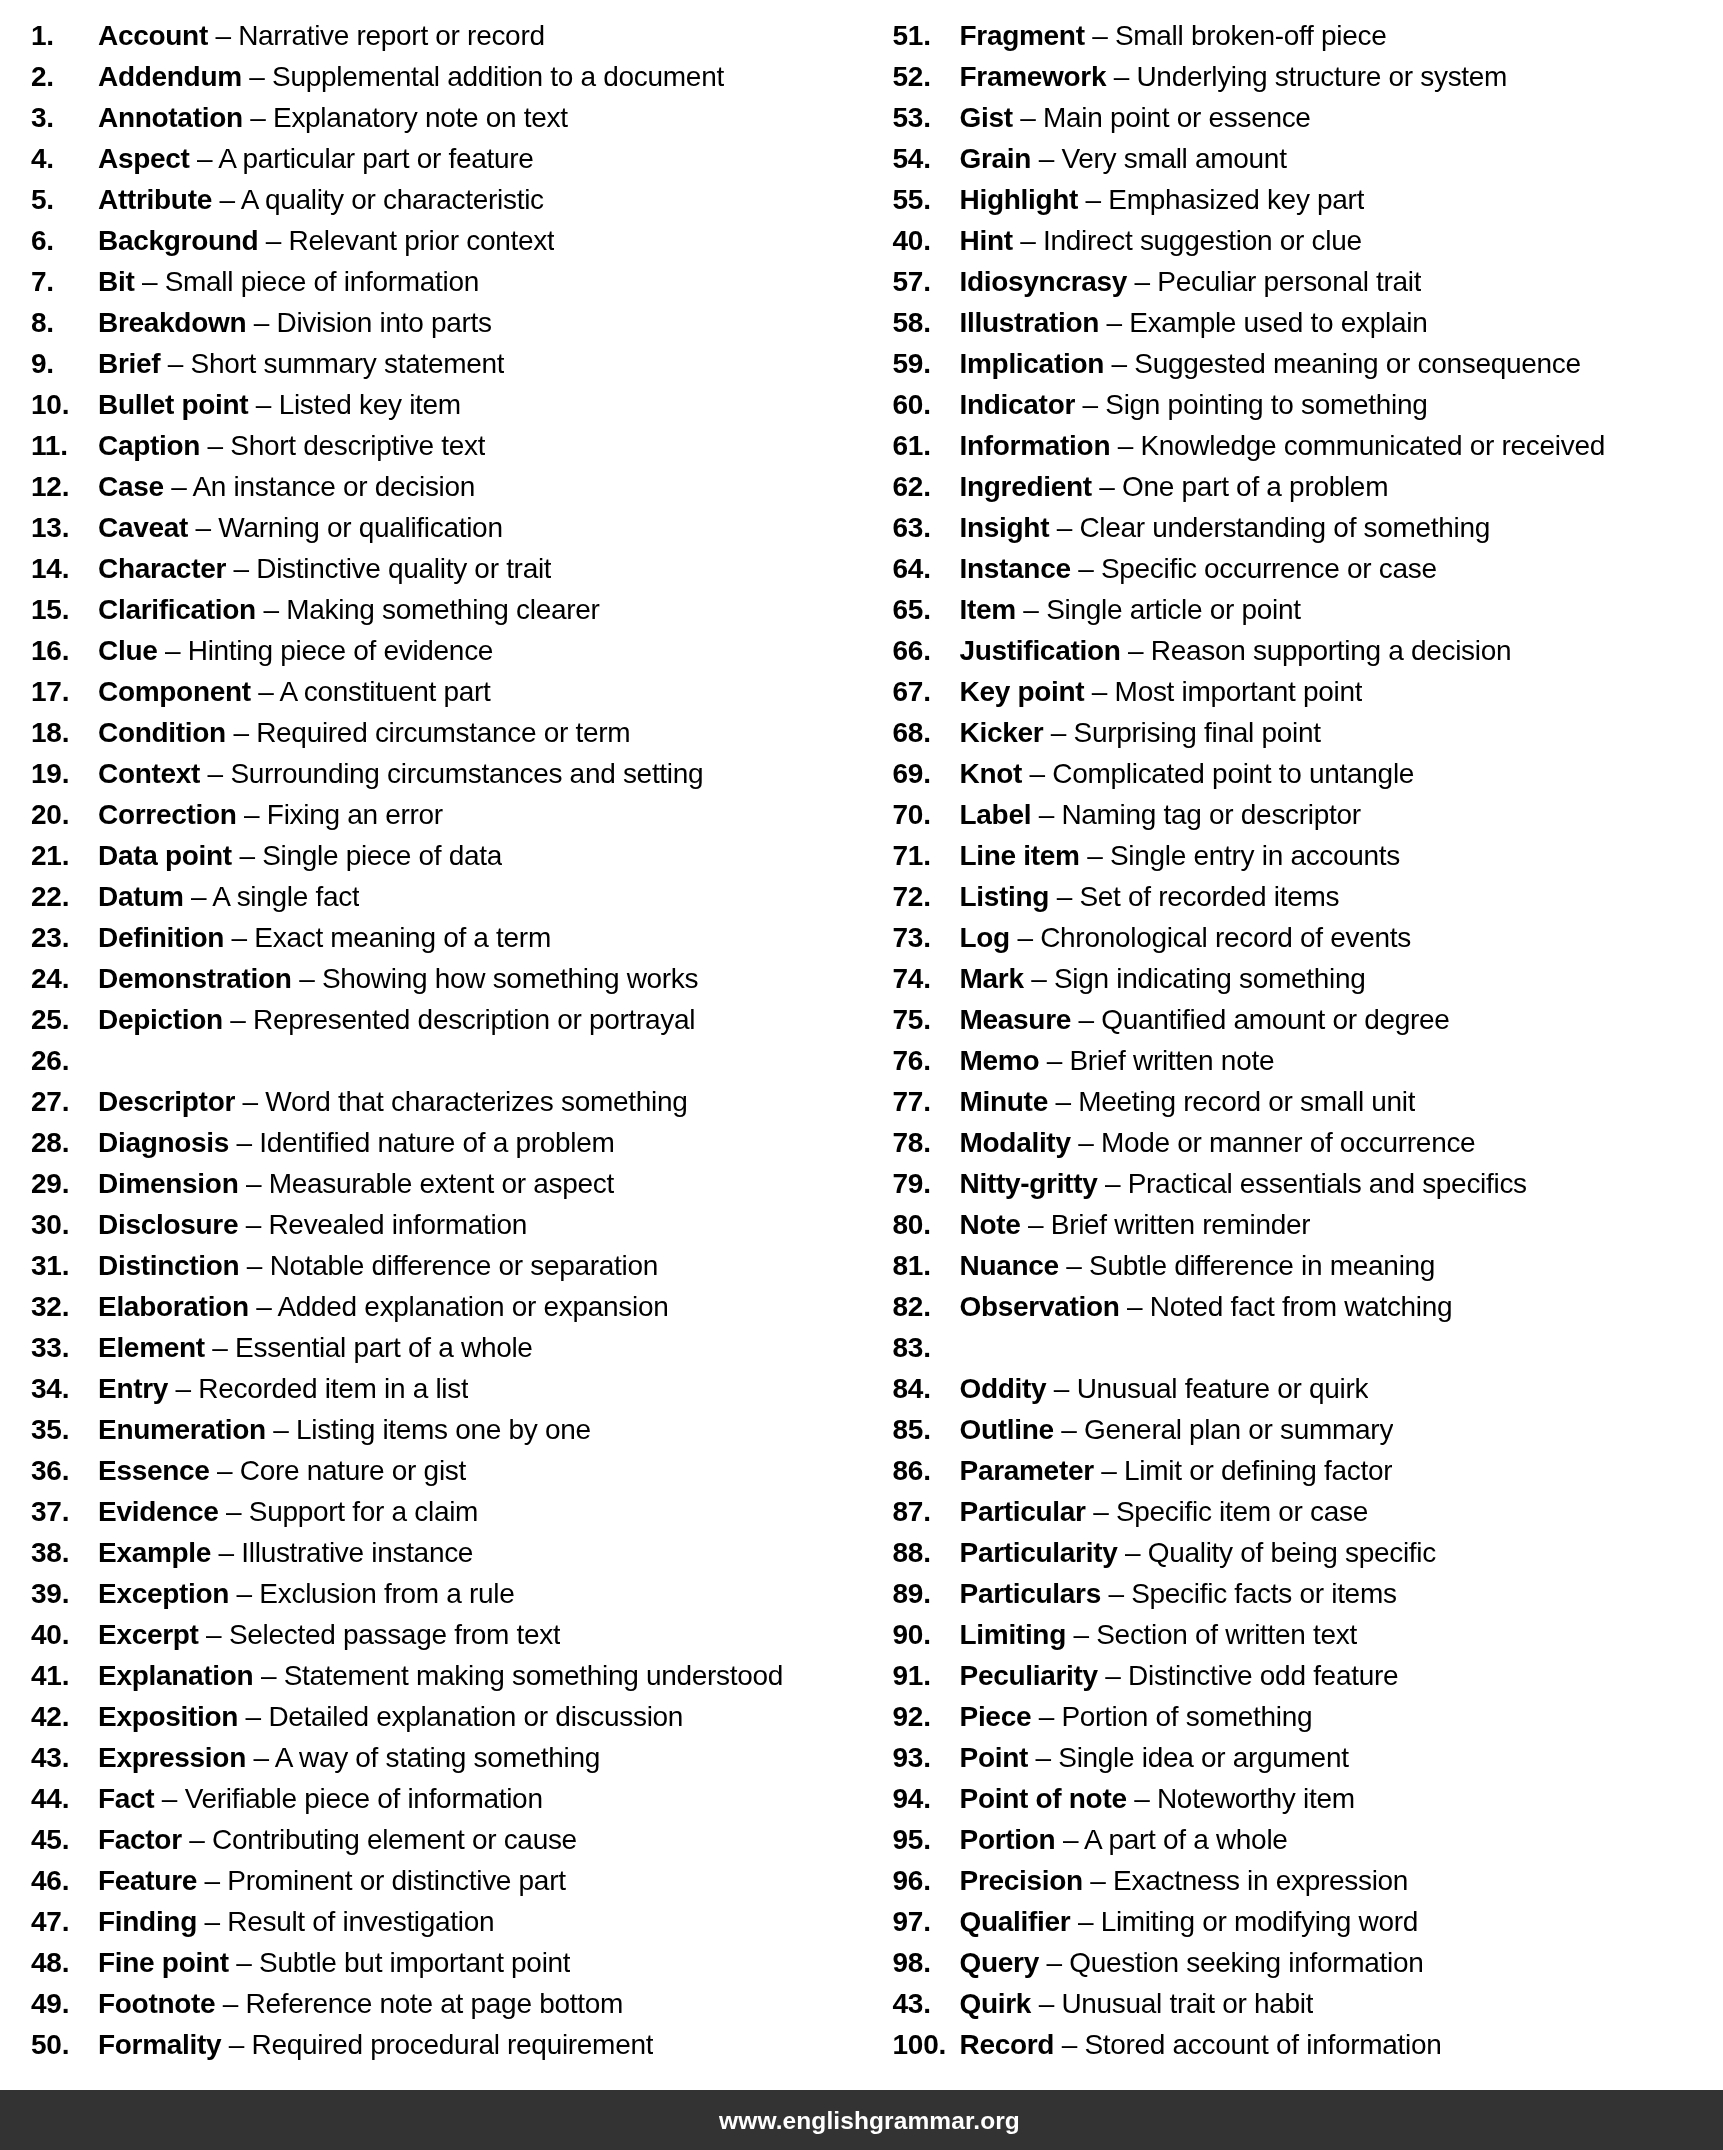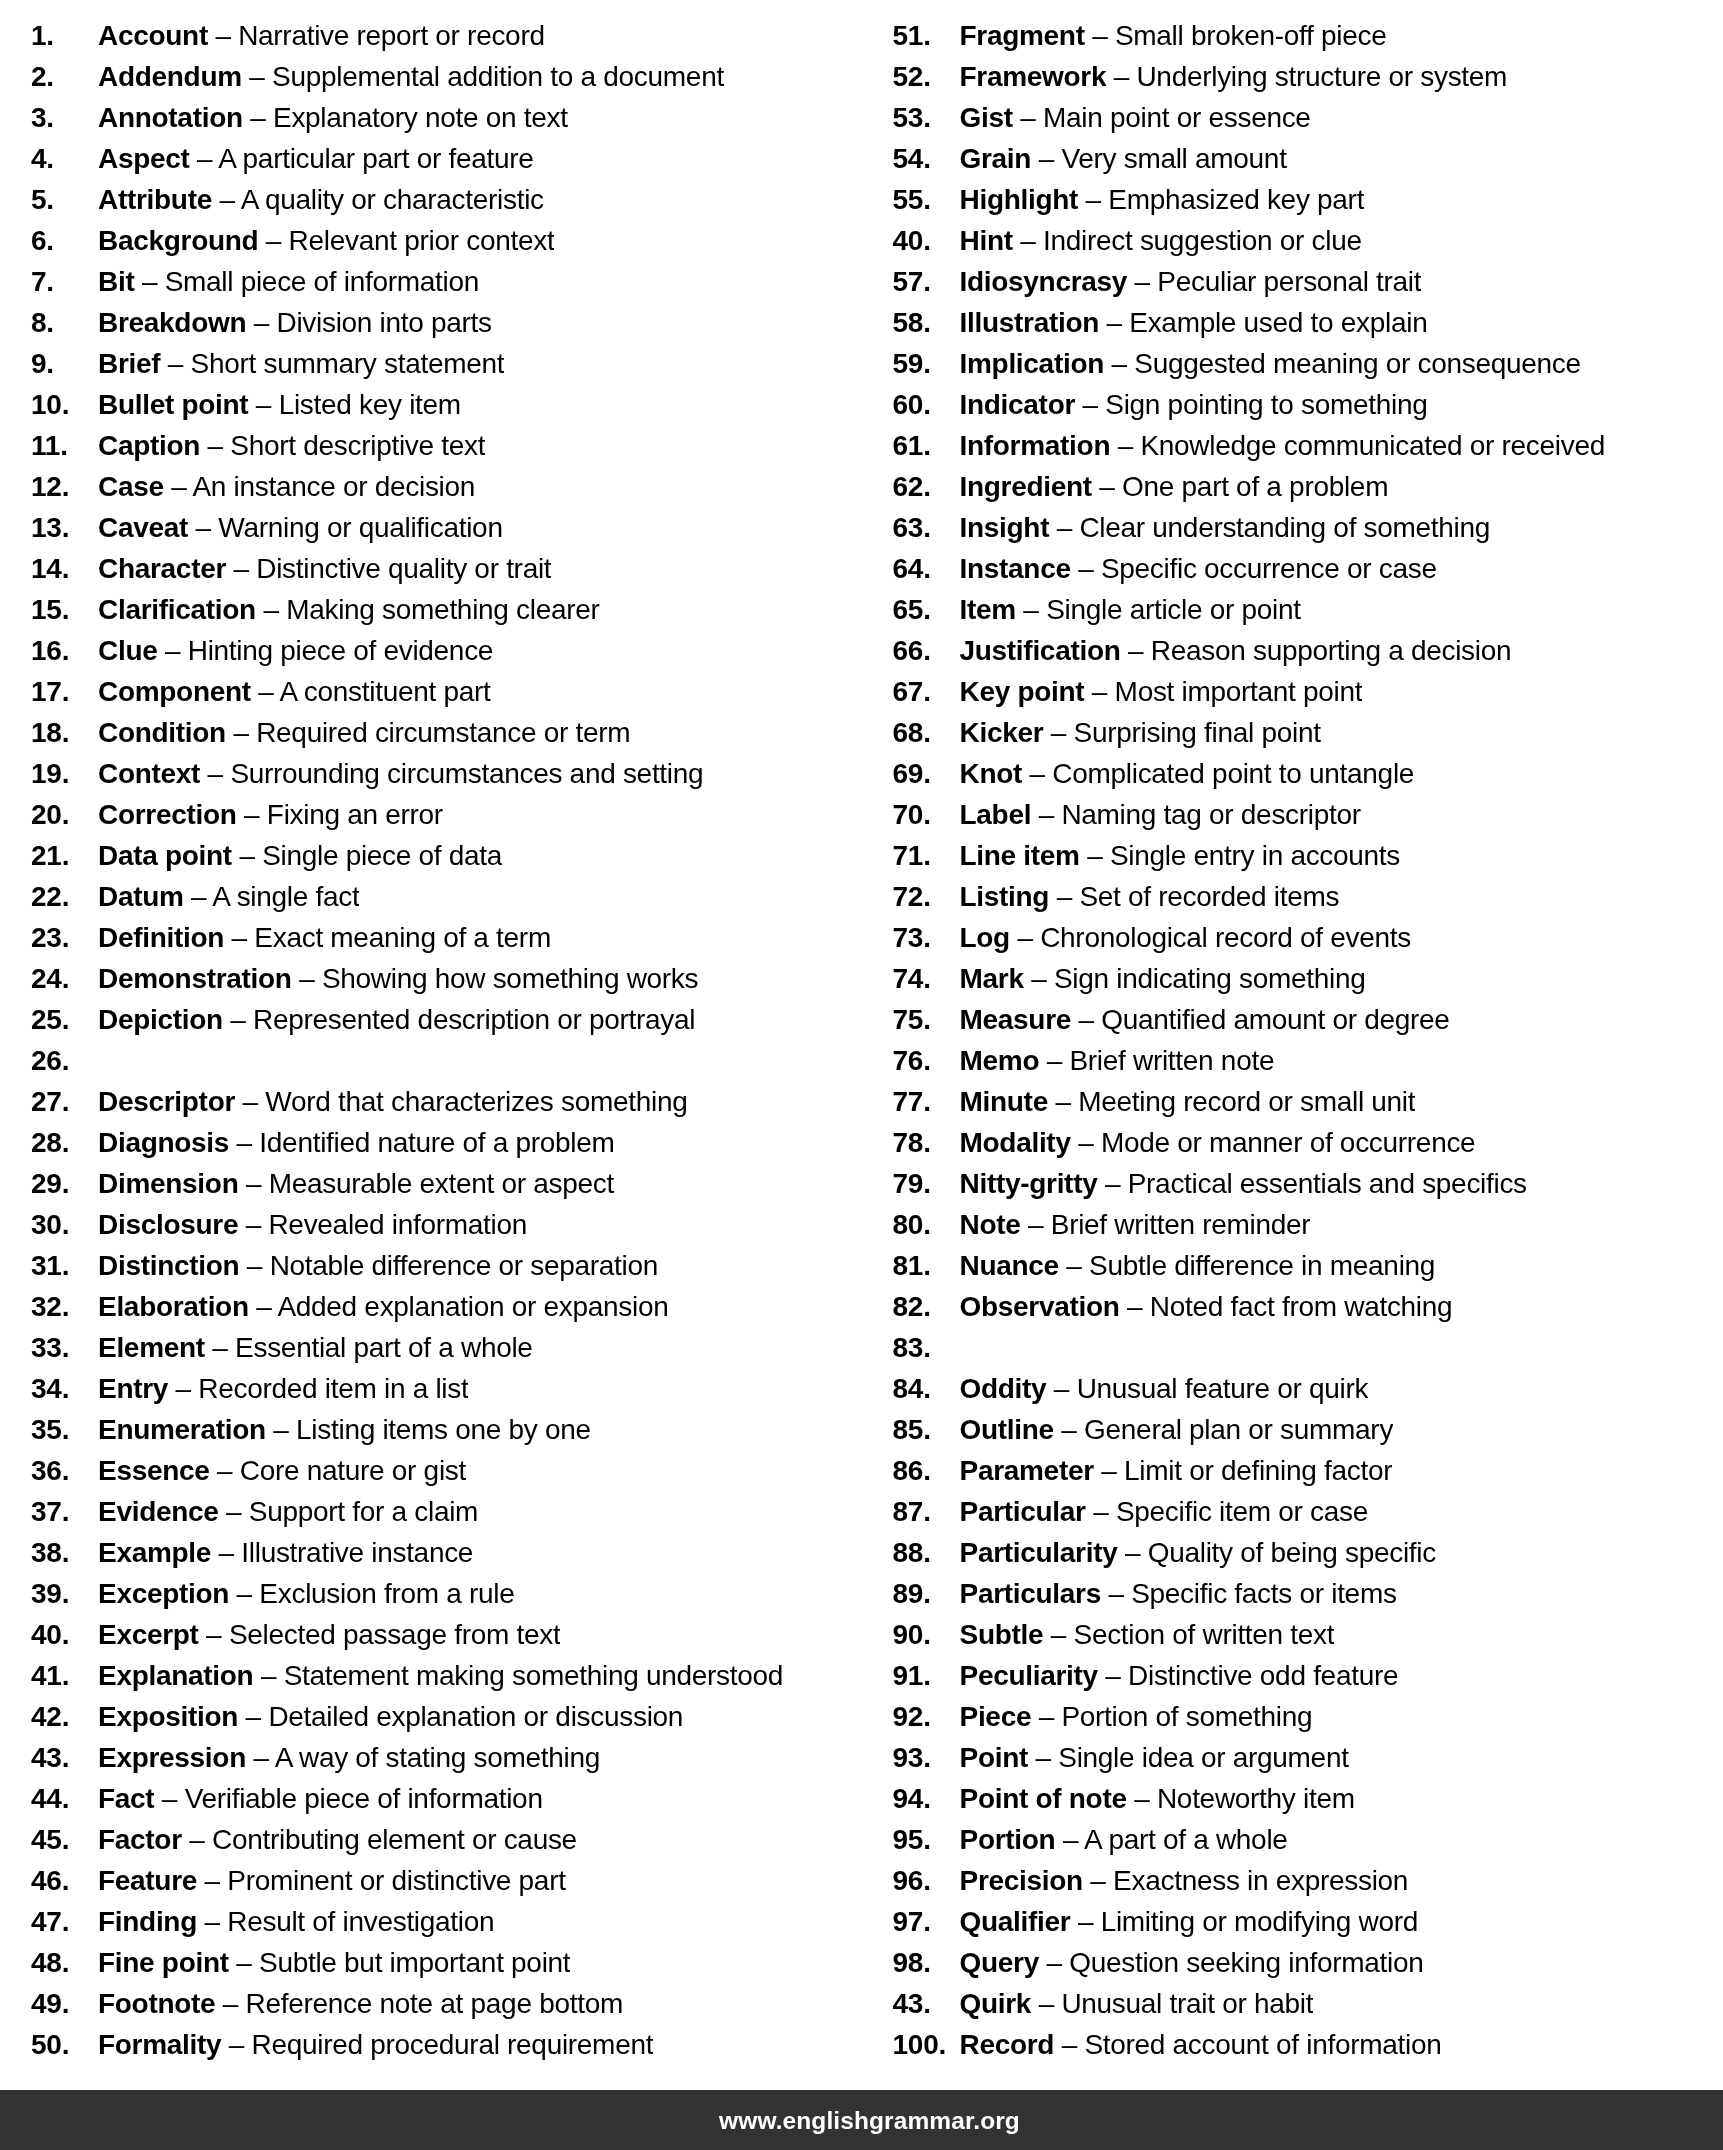--- a/index.html
+++ b/index.html
@@ -457,21 +457,21 @@
         <div class="term-row">
           <span class="term-num">88.</span>
           <span class="term-body"><span class="term-word">Particularity</span> <span class="term-dash">–</span> <span class="term-def">Quality of being specific</span></span>
         </div>
         <div class="term-row">
           <span class="term-num">89.</span>
           <span class="term-body"><span class="term-word">Particulars</span> <span class="term-dash">–</span> <span class="term-def">Specific facts or items</span></span>
         </div>
         <div class="term-row">
           <span class="term-num">90.</span>
-          <span class="term-body"><span class="term-word">Subtle</span> <span class="term-dash">–</span> <span class="term-def">Section of written text</span></span>
+          <span class="term-body"><span class="term-word">Limiting</span> <span class="term-dash">–</span> <span class="term-def">Section of written text</span></span>
         </div>
         <div class="term-row">
           <span class="term-num">91.</span>
           <span class="term-body"><span class="term-word">Peculiarity</span> <span class="term-dash">–</span> <span class="term-def">Distinctive odd feature</span></span>
         </div>
         <div class="term-row">
           <span class="term-num">92.</span>
           <span class="term-body"><span class="term-word">Piece</span> <span class="term-dash">–</span> <span class="term-def">Portion of something</span></span>
         </div>
         <div class="term-row">

